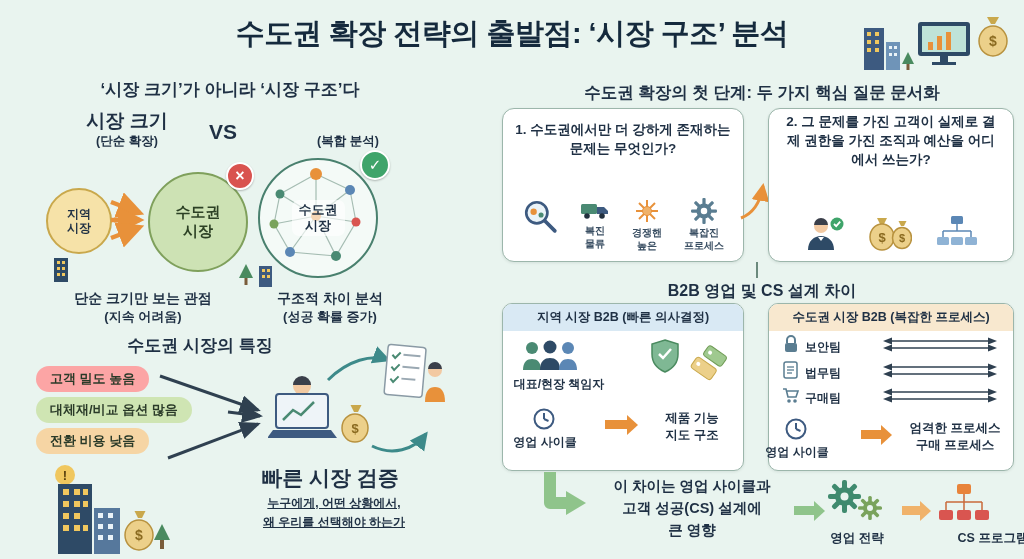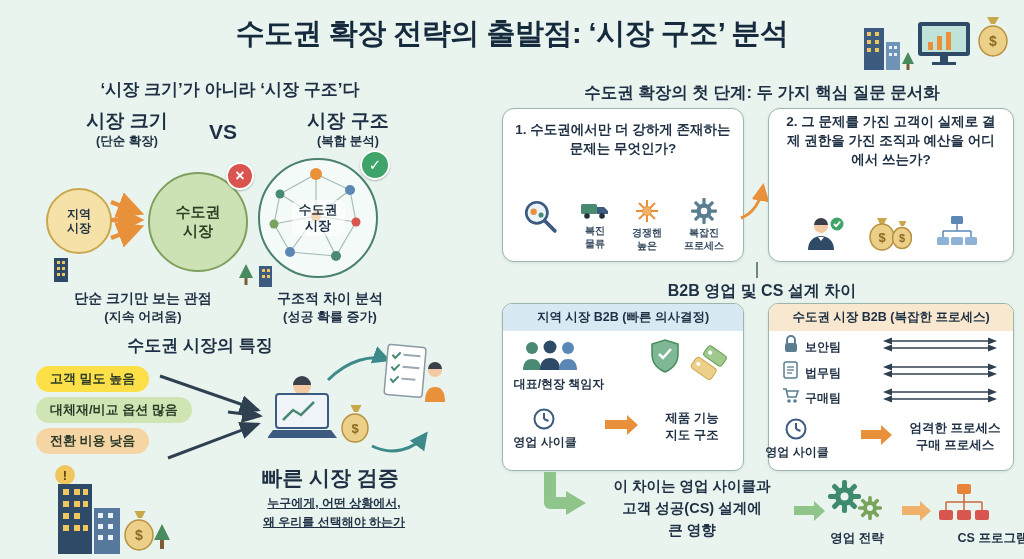--- a/index.html
+++ b/index.html
@@ -64,21 +64,20 @@
       <ellipse cx="131" cy="33" rx="14" ry="15" fill="#ecd08a" stroke="#b8923f" stroke-width="1.5"></ellipse>
       <text x="131" y="38" text-anchor="middle" font-size="14" font-weight="bold" fill="#8a6a20">$</text>
     </svg>
   </div>
 
   <div class="abs c w8" style="left:20px;top:78px;width:420px;font-size:17px;">‘시장 크기’가 아니라 ‘시장 구조’다</div>
 
   <div class="abs c w8" style="left:62px;top:108px;width:130px;font-size:19px;">시장 크기</div>
   <div class="abs c w7" style="left:62px;top:133px;width:130px;font-size:12.5px;">(단순 확장)</div>
   <div class="abs c w8" style="left:198px;top:120px;width:50px;font-size:21px;">VS</div>
-  <div class="abs c w8" style="left:278px;top:108px;width:140px;font-size:19px;">시장 구조</div>
   <div class="abs c w7" style="left:278px;top:133px;width:140px;font-size:12.5px;">(복합 분석)</div>
 
   <div class="circ pre w7" style="left:46px;top:188px;width:62px;height:62px;background:#f6e2a8;border:2px solid #c9a84c;font-size:12px;line-height:1.2;">지역
 시장</div>
 
   <div class="abs" style="left:108px;top:190px;">
     <svg width="42" height="60" viewBox="0 0 42 60">
       <defs>
           <marker id="oa" markerWidth="7" markerHeight="7" refX="5" refY="3" orient="auto">
             <path d="M0,0 L6,3 L0,6 z" fill="#e8913a"></path>
@@ -156,21 +155,21 @@
     </svg>
   </div>
 
   <div class="abs c w7" style="left:48px;top:290px;width:190px;font-size:14px;">단순 크기만 보는 관점</div>
   <div class="abs c w7" style="left:48px;top:308px;width:190px;font-size:13px;">(지속 어려움)</div>
   <div class="abs c w7" style="left:250px;top:290px;width:160px;font-size:14px;">구조적 차이 분석</div>
   <div class="abs c w7" style="left:250px;top:308px;width:160px;font-size:13px;">(성공 확률 증가)</div>
 
   <div class="abs c w8" style="left:60px;top:334px;width:280px;font-size:17px;">수도권 시장의 특징</div>
 
-  <div class="pill" style="left:36px;top:366px;background:#fde047;">고객 밀도 높음</div>
+  <div class="pill" style="left:36px;top:366px;background:#fca5a5;">고객 밀도 높음</div>
   <div class="pill" style="left:36px;top:397px;background:#cfe5b3;">대체재/비교 옵션 많음</div>
   <div class="pill" style="left:36px;top:428px;background:#f6d5a4;">전환 비용 낮음</div>
 
   <div class="abs" style="left:150px;top:366px;">
     <svg width="128" height="104" viewBox="0 0 128 104">
       <defs>
           <marker id="ah" markerWidth="8" markerHeight="8" refX="6" refY="3" orient="auto">
             <path d="M0,0 L7,3 L0,6 z" fill="#2f4050"></path>
           </marker>
         </defs>

